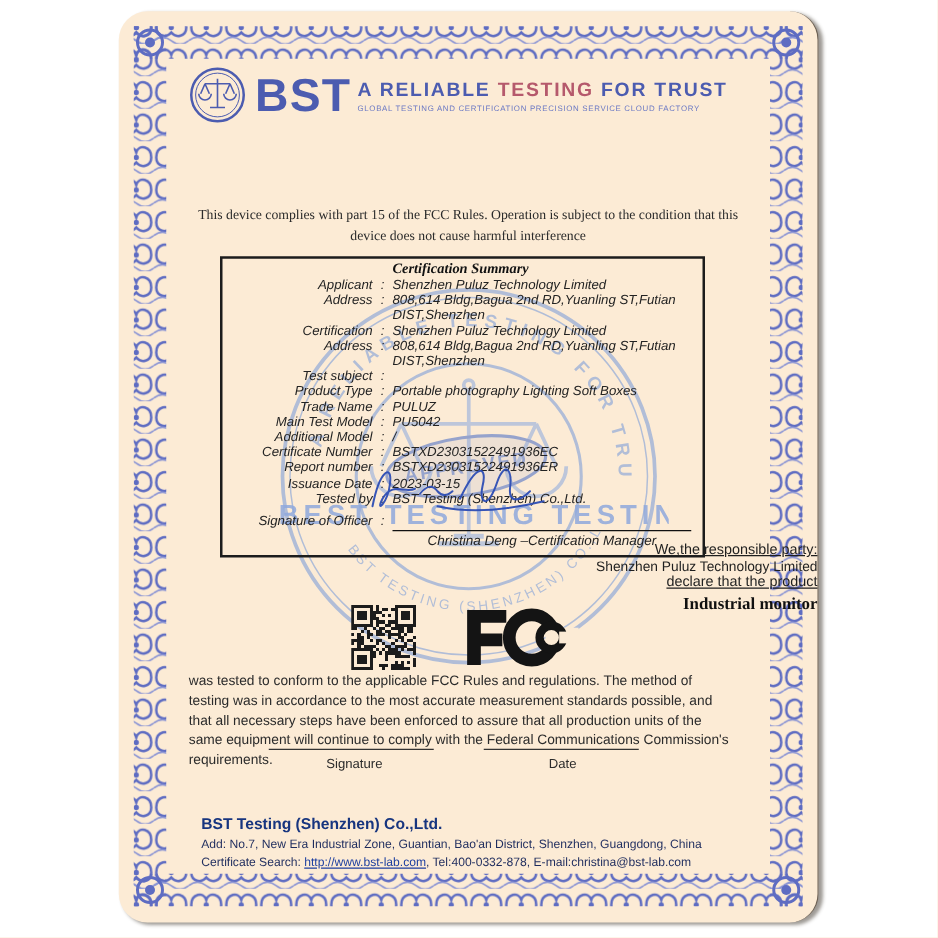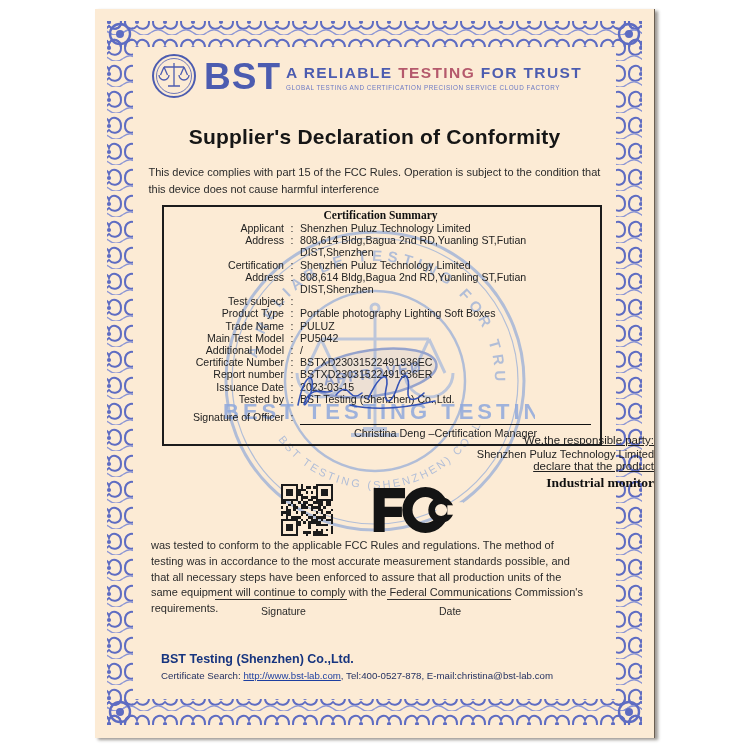--- a/index.html
+++ b/index.html
@@ -1,35 +1,35 @@
 <!DOCTYPE html>
 <html><head>
 <meta charset="utf-8">
 <style>
   html,body{margin:0;padding:0;}
   body{width:750px;height:750px;background:#ffffff;position:relative;overflow:hidden;
        font-family:"Liberation Sans",sans-serif;}
   .page{position:absolute;left:95px;top:9px;width:559px;height:729px;background:#fcebd5;
-        box-shadow:3px 2px 3px rgba(40,30,20,.45);border-right:1px solid #6b5f52;}
+        box-shadow:3px 2px 3px rgba(40,30,20,.45);border-right:1px solid #6b5f52;border-radius:23px;}
   .frame{position:absolute;left:0;top:0;pointer-events:none;}
   .hdr{position:absolute;left:56px;top:44px;display:flex;align-items:center;}
   .bst{font-size:37px;font-weight:bold;color:#4c5cb0;letter-spacing:1px;margin-left:7px;line-height:1;}
   .tag{margin-left:5px;margin-top:3px;}
   .tag-l1{font-size:15.5px;font-weight:bold;letter-spacing:1.4px;color:#4c5cb0;white-space:nowrap;}
   .tag-red{color:#b5596c;}
   .tag-l2{font-size:6.3px;letter-spacing:.55px;color:#6b79c4;margin-top:2px;white-space:nowrap;}
   .title{position:absolute;top:116px;left:0;width:100%;text-align:center;
          font-size:21px;font-weight:bold;color:#161616;letter-spacing:.2px;z-index:2;}
   .compliance{position:absolute;top:155px;left:50%;transform:translateX(-50%);width:452px;
-              font-size:11px;line-height:1.55;color:#2b2b2b;z-index:2;}
+              text-align:center;font-size:11px;line-height:1.55;color:#2b2b2b;z-index:2;font-family:Liberation Serif, serif;}
   .stamp{position:absolute;left:120px;top:212px;opacity:.52;z-index:1;pointer-events:none;}
   .wmletters{position:absolute;left:128px;top:390px;width:312px;overflow:hidden;white-space:nowrap;
              font-size:22px;font-weight:bold;letter-spacing:4px;color:#8fa9dd;opacity:.85;z-index:1;}
-  .tbl{position:absolute;left:67px;top:196px;width:440px;border:2px solid #1c1c1c;
-       box-sizing:border-box;padding:2px 5px 5px 2px;background:transparent;z-index:2;}
+  .tbl{position:absolute;left:81px;top:196px;width:388px;border:2px solid #1c1c1c;
+       box-sizing:border-box;padding:2px 5px 5px 2px;background:transparent;z-index:2;font-style:italic;}
   .tbl-title{text-align:center;font-family:"Liberation Serif",serif;font-weight:bold;
              font-size:11.5px;color:#111;margin-bottom:1px;}
   .row{display:flex;font-size:10.6px;line-height:12.2px;color:#232323;}
   .lbl{width:118px;text-align:right;flex:none;}
   .colon{width:16px;text-align:center;flex:none;}
   .val{flex:1;}
   .sigrow{display:flex;font-size:10.6px;color:#232323;margin-top:6px;}
   .sigbox{flex:1;margin-right:4px;}
   .sigline{border-bottom:1.4px solid #111;height:13px;}
   .signame{text-align:center;font-size:10.8px;margin-top:2px;}
@@ -92,21 +92,20 @@
         </g>
       </g>
     </svg>
     <div class="bst">BST</div>
     <div class="tag">
       <div class="tag-l1"><span>A RELIABLE </span><span class="tag-red">TESTING</span><span> FOR TRUST</span></div>
       <div class="tag-l2">GLOBAL TESTING AND CERTIFICATION PRECISION SERVICE CLOUD FACTORY</div>
     </div>
   </div>
 
-  <div class="title">Supplier's Declaration of Conformity</div>
   <div class="compliance">This device complies with part 15 of the FCC Rules. Operation is subject to the condition that this device does not cause harmful interference</div>
 
   <svg class="stamp" width="320" height="320" viewBox="0 0 320 320">
     <defs>
       <path id="arcTop" d="M40 160 A120 120 0 1 1 280 160" fill="none"></path>
       <path id="arcBot" d="M52 200 A120 120 0 0 0 268 200" fill="none"></path>
     </defs>
     <circle cx="160" cy="160" r="149" fill="none" stroke="#6e95d9" stroke-width="3"></circle>
     <circle cx="160" cy="160" r="143" fill="none" stroke="#6e95d9" stroke-width="1.2"></circle>
     <circle cx="160" cy="160" r="90" fill="none" stroke="#6e95d9" stroke-width="2.5"></circle>
@@ -386,16 +385,17 @@
 
   <div class="fccnote">was tested to conform to the applicable FCC Rules and regulations. The method of testing was in accordance to the most accurate measurement standards possible, and that all necessary steps have been enforced to assure that all production units of the same equipment will continue to comply with the Federal Communications Commission's requirements.</div>
 
   <div class="sline" style="left:120px;top:590px;width:132px;"></div>
   <div class="sline" style="left:292px;top:590px;width:124px;"></div>
   <div class="slab" style="left:122px;top:596px;">Signature</div>
   <div class="slab" style="left:300px;top:596px;">Date</div>
 
   <div class="foot">
     <div class="foot-co">BST Testing (Shenzhen) Co.,Ltd.</div>
-    <div class="foot-ln"><span>Certificate Search: </span><span class="foot-url">http://www.bst-lab.com</span><span>,  Tel:400-0527-878, E-mail:christina@bst-lab.com</span></div>
+    <div class="foot-ln">Add: No.7, New Era Industrial Zone, Guantian, Bao'an District, Shenzhen, Guangdong, China</div>
+    <div class="foot-ln"><span>Certificate Search: </span><span class="foot-url">http://www.bst-lab.com</span><span>,  Tel:400-0332-878, E-mail:christina@bst-lab.com</span></div>
   </div>
 
 </div>
 
 </body></html>

